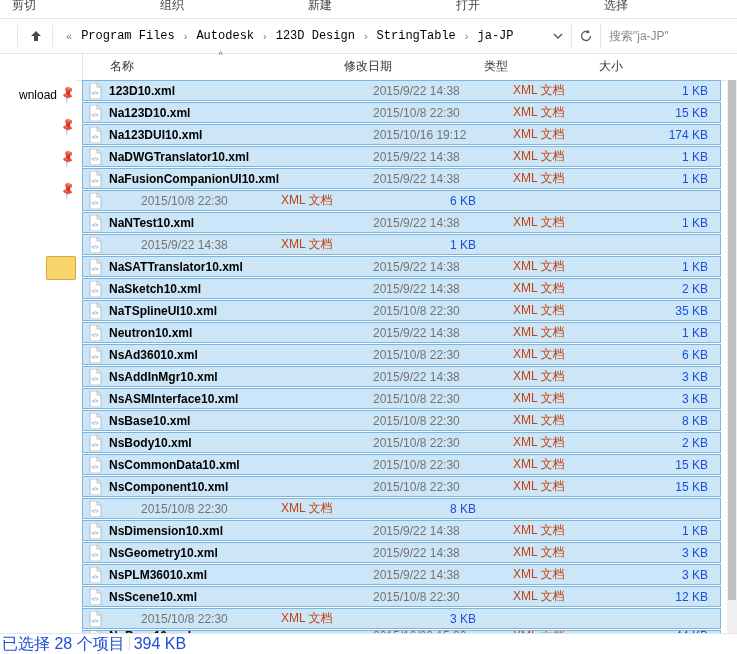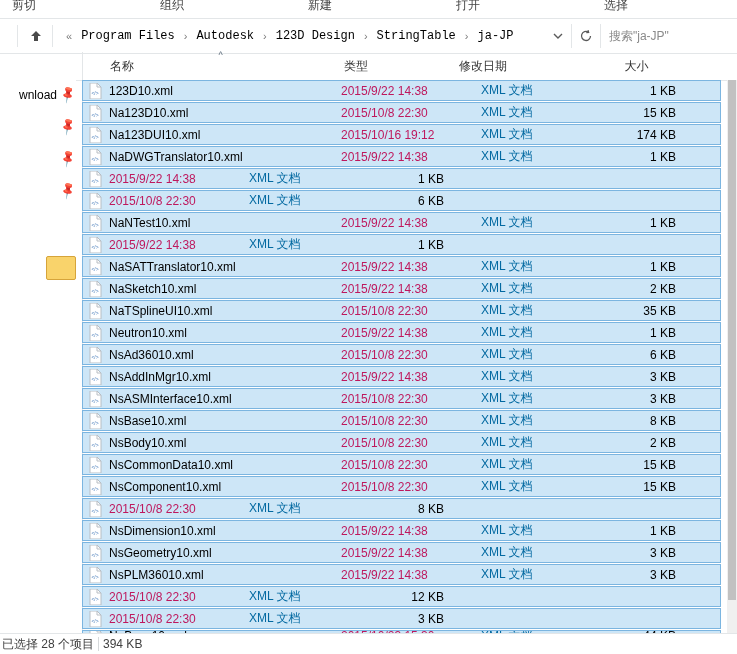--- a/index.html
+++ b/index.html
@@ -106,21 +106,21 @@
     padding-left: 28px;
   }
   .ch { border-right:1px solid transparent; padding:5px 6px; box-sizing:border-box; }
   .ch-name { flex: 0 0 234px; position:relative;}
   .ch-sort {
     position:absolute; top:-3px; left:50%; transform:translateX(-50%);
     font-size:9px; color:#5c6b7b;
   }
   .ch-date { flex:0 0 140px;}
   .ch-type { flex:0 0 115px;}
-  .ch-size { flex:0 0 88px; text-align:center;}
+  .ch-size { flex:0 0 88px; text-align:left;}
   
   .filelist {
     position:absolute;
     top:80px; left:76px; right:10px; bottom:20px;
     overflow:hidden;
   }
   .row {
     display:flex;
     align-items:center;
     height:21px;
@@ -135,39 +135,39 @@
   }
   .row.last {
     background:#cde6f7;
     border:1px solid #7bb5e0;
     height:12px;
     overflow:hidden;
   }
   .ficon { width:16px; height:16px; margin-right:6px; flex:0 0 16px;
     display:flex; align-items:center; justify-content:center;}
   .ficon svg{display:block;}
-  .c-name { flex:0 0 232px; overflow:hidden; white-space:nowrap; text-overflow:ellipsis;}
-  .c-date { flex:0 0 140px; color:#be185d;}
-  .c-type { flex:0 0 115px; color:#0369a1;}
-  .c-size { flex:0 0 80px; color:#000000; text-align:right; padding-right:8px;}
+  .c-name { flex:0 0 232px; overflow:hidden; white-space:nowrap; text-overflow:ellipsis;font-weight:bold;}
+  .c-date { flex:0 0 140px; color:#737373;margin-left:32px;}
+  .c-type { flex:0 0 115px; color:#c2410c;}
+  .c-size { flex:0 0 80px; color:#1d4ed8; text-align:right; padding-right:8px;}
   
   .vscroll {
     position:absolute; top:80px; right:0; width:10px; bottom:20px;
     background:#f0f0f0;
   }
   .vthumb { position:absolute; left:1px; right:1px; top:0; height:520px;
     background:#c1c1c1; border-radius:0;}
   
   .statusbar {
     position:absolute;
     left:0; right:0; bottom:0;
     height:20px;
     border-top:1px solid #e3e6e8;
     display:flex; align-items:center;
-    color:#404040; font-size:12px;
+    color:#1d4ed8; font-size:16px;
     padding-left:2px;
     gap: 4px;
   }
   .sb-sep { width:1px; height:14px; background:#d6d9db; }
 </style>
 </head>
 <body>
 
 <div class="menubar">
   <span>剪切</span>
@@ -231,26 +231,26 @@
     <span class="pin">📌</span>
   </div>
   <div class="lp-folder"></div>
 </div>
 
 <div class="colhead">
   <div class="ch ch-name">
     <span class="ch-sort">^</span>
     <span>名称</span>
   </div>
+  <div class="ch ch-date">
+    <span>修改日期</span>
+  </div>
   <div class="ch ch-type">
     <span>类型</span>
   </div>
-  <div class="ch ch-date">
-    <span>修改日期</span>
-  </div>
   <div class="ch ch-size">
     <span>大小</span>
   </div>
 </div>
 
 <div class="filelist" id="file-list">
     <div class="row sel">
       <span class="ficon">
         <svg width="14" height="16" viewBox="0 0 14 16">
           <path d="M2 0 L9 0 L13 4 L13 16 L2 16 Z" fill="#ffffff" stroke="#b8bec4"></path>
@@ -303,20 +303,21 @@
       <span class="c-size">1 KB</span>
     </div>
     <div class="row sel">
       <span class="ficon">
         <svg width="14" height="16" viewBox="0 0 14 16">
           <path d="M2 0 L9 0 L13 4 L13 16 L2 16 Z" fill="#ffffff" stroke="#b8bec4"></path>
           <path d="M9 0 L9 4 L13 4" fill="none" stroke="#b8bec4"></path>
           <text x="7" y="12" font-size="5" text-anchor="middle" fill="#4178b8" font-family="Arial">&lt;/&gt;</text>
         </svg>
       </span>
+      <span class="c-name">NaFusionCompanionUI10.xml</span>
       <span class="c-date">2015/9/22 14:38</span>
       <span class="c-type">XML 文档</span>
       <span class="c-size">1 KB</span>
     </div>
     <div class="row sel">
       <span class="ficon">
         <svg width="14" height="16" viewBox="0 0 14 16">
           <path d="M2 0 L9 0 L13 4 L13 16 L2 16 Z" fill="#ffffff" stroke="#b8bec4"></path>
           <path d="M9 0 L9 4 L13 4" fill="none" stroke="#b8bec4"></path>
           <text x="7" y="12" font-size="5" text-anchor="middle" fill="#4178b8" font-family="Arial">&lt;/&gt;</text>
@@ -546,20 +547,21 @@
       <span class="c-size">3 KB</span>
     </div>
     <div class="row sel">
       <span class="ficon">
         <svg width="14" height="16" viewBox="0 0 14 16">
           <path d="M2 0 L9 0 L13 4 L13 16 L2 16 Z" fill="#ffffff" stroke="#b8bec4"></path>
           <path d="M9 0 L9 4 L13 4" fill="none" stroke="#b8bec4"></path>
           <text x="7" y="12" font-size="5" text-anchor="middle" fill="#4178b8" font-family="Arial">&lt;/&gt;</text>
         </svg>
       </span>
+      <span class="c-name">NsScene10.xml</span>
       <span class="c-date">2015/10/8 22:30</span>
       <span class="c-type">XML 文档</span>
       <span class="c-size">12 KB</span>
     </div>
     <div class="row sel">
       <span class="ficon">
         <svg width="14" height="16" viewBox="0 0 14 16">
           <path d="M2 0 L9 0 L13 4 L13 16 L2 16 Z" fill="#ffffff" stroke="#b8bec4"></path>
           <path d="M9 0 L9 4 L13 4" fill="none" stroke="#b8bec4"></path>
           <text x="7" y="12" font-size="5" text-anchor="middle" fill="#4178b8" font-family="Arial">&lt;/&gt;</text>

